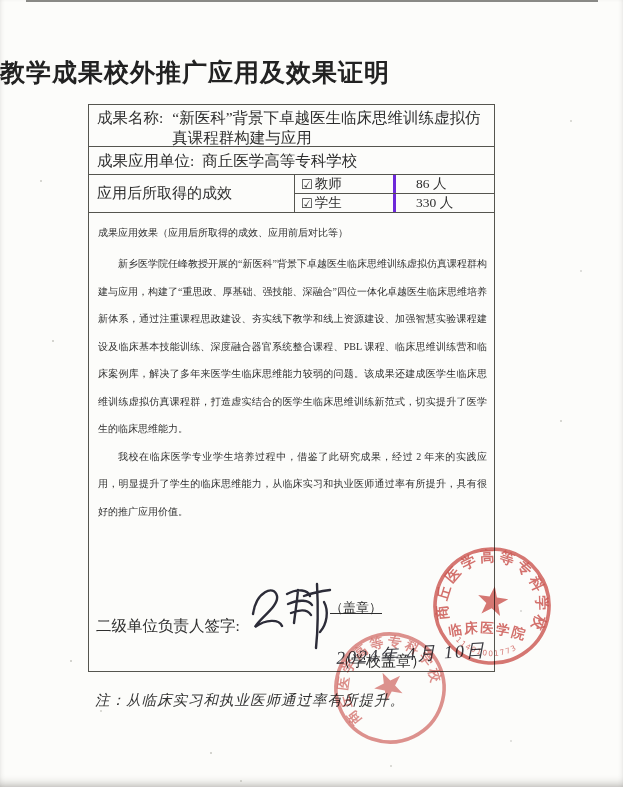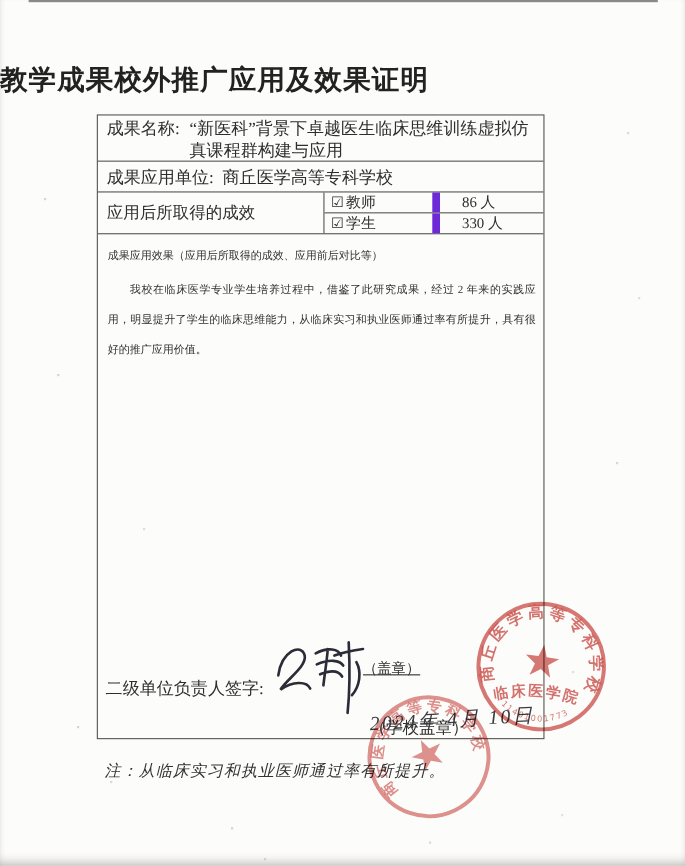--- a/index.html
+++ b/index.html
@@ -40,21 +40,21 @@
   .row-name .val { flex:1; }
   .row-unit { height:28px; padding:4px 6px 0 8px; display:flex; }
   .row-unit .lbl { margin-right:8px; }
   .row-audience { height:38px; display:flex; font-size:15px; }
   .aud-left { width:205px; display:flex; align-items:center; padding-left:8px; }
   .aud-right { flex:1; border-left:1px solid #55554f; display:flex; flex-direction:column; }
   .aud-subrow { flex:1; display:flex; align-items:center; }
   .aud-subrow + .aud-subrow { border-top:1px solid #55554f; }
   .aud-group { width:98px; padding-left:6px; display:flex; align-items:center; font-size:13.5px; }
   .aud-check { font-family:"DejaVu Sans",sans-serif; font-size:13px; margin-right:2px; }
-  .aud-count { flex:1; align-self:stretch; display:flex; align-items:center; border-left:7px solid #6d28d9; padding-left:20px; font-size:13.5px; }
+  .aud-count { flex:1; align-self:stretch; display:flex; align-items:center; border-left:3px solid #6d28d9; padding-left:20px; font-size:13.5px; }
   .row-effect { border-bottom:none; padding:9px 7px 0 9px; font-size:10px; }
   .effect-heading { line-height:21px; margin-bottom:7px; }
   .effect-para { text-indent:2em; text-align:justify; line-height:27.5px; color:#303030; }
 
   .sig-label { position:absolute; left:96px; top:616px; font-size:15.5px; }
   .sig-stamp-hint { position:absolute; left:330px; top:599px; font-size:13px;text-decoration:underline; }
   .sig-school-hint { position:absolute; left:336px; top:652px; font-size:15px; }
   .sig-svg { position:absolute; left:246px; top:574px; }
   .hand-date {
     position:absolute; left:336px; top:642px; font-size:18px;
@@ -104,20 +104,21 @@
               <span class="aud-check">☑</span>
               <span>学生</span>
             </span>
           <span class="aud-count">330 人</span>
         </div>
       </div>
     </div>
 
     <div class="row row-effect">
       <div class="effect-heading">成果应用效果（应用后所取得的成效、应用前后对比等）</div>
+      <p class="effect-para">新乡医学院任峰教授开展的“新医科”背景下卓越医生临床思维训练虚拟仿真课程群构建与应用，构建了“重思政、厚基础、强技能、深融合”四位一体化卓越医生临床思维培养新体系，通过注重课程思政建设、夯实线下教学和线上资源建设、加强智慧实验课程建设及临床基本技能训练、深度融合器官系统整合课程、PBL 课程、临床思维训练营和临床案例库，解决了多年来医学生临床思维能力较弱的问题。该成果还建成医学生临床思维训练虚拟仿真课程群，打造虚实结合的医学生临床思维训练新范式，切实提升了医学生的临床思维能力。</p>
       <p class="effect-para">我校在临床医学专业学生培养过程中，借鉴了此研究成果，经过 2 年来的实践应用，明显提升了学生的临床思维能力，从临床实习和执业医师通过率有所提升，具有很好的推广应用价值。</p>
     </div>
   </div>
 
   <span class="sig-label">二级单位负责人签字:</span>
 
   <svg class="sig-svg" width="96" height="88" viewBox="0 0 96 88">
     <g fill="none" stroke="#2c2c38" stroke-width="2.4" stroke-linecap="round">
       <path d="M 7,40 C 10,18 28,10 31,22 C 33,32 14,44 9,53 C 20,45 33,45 36,52"></path>
       <path d="M 41,20 C 52,14 62,16 64,22 M 42,30 C 53,25 63,26 66,31 M 45,39 C 55,35 62,36 65,41 M 52,16 C 51,28 49,40 48,49"></path>

